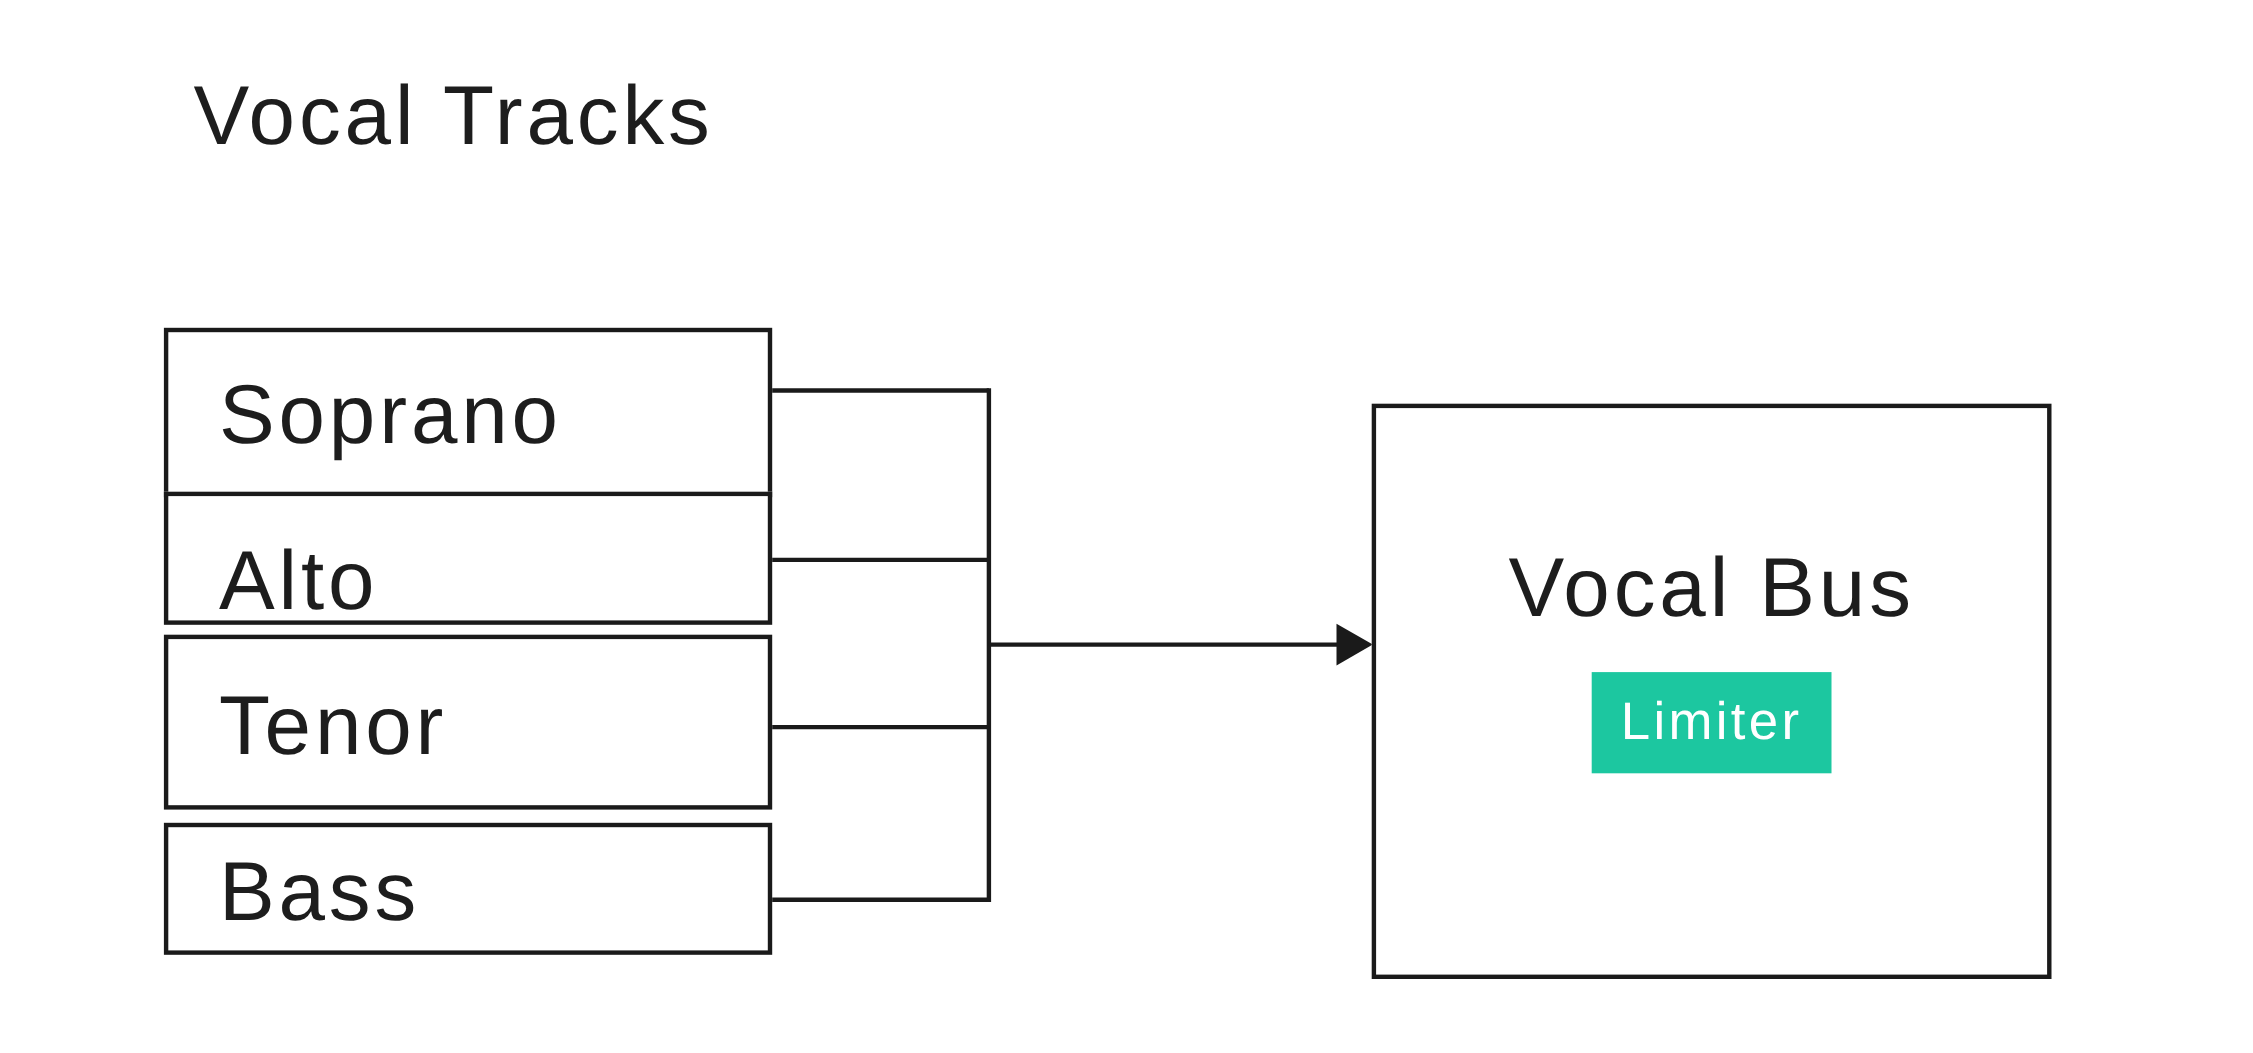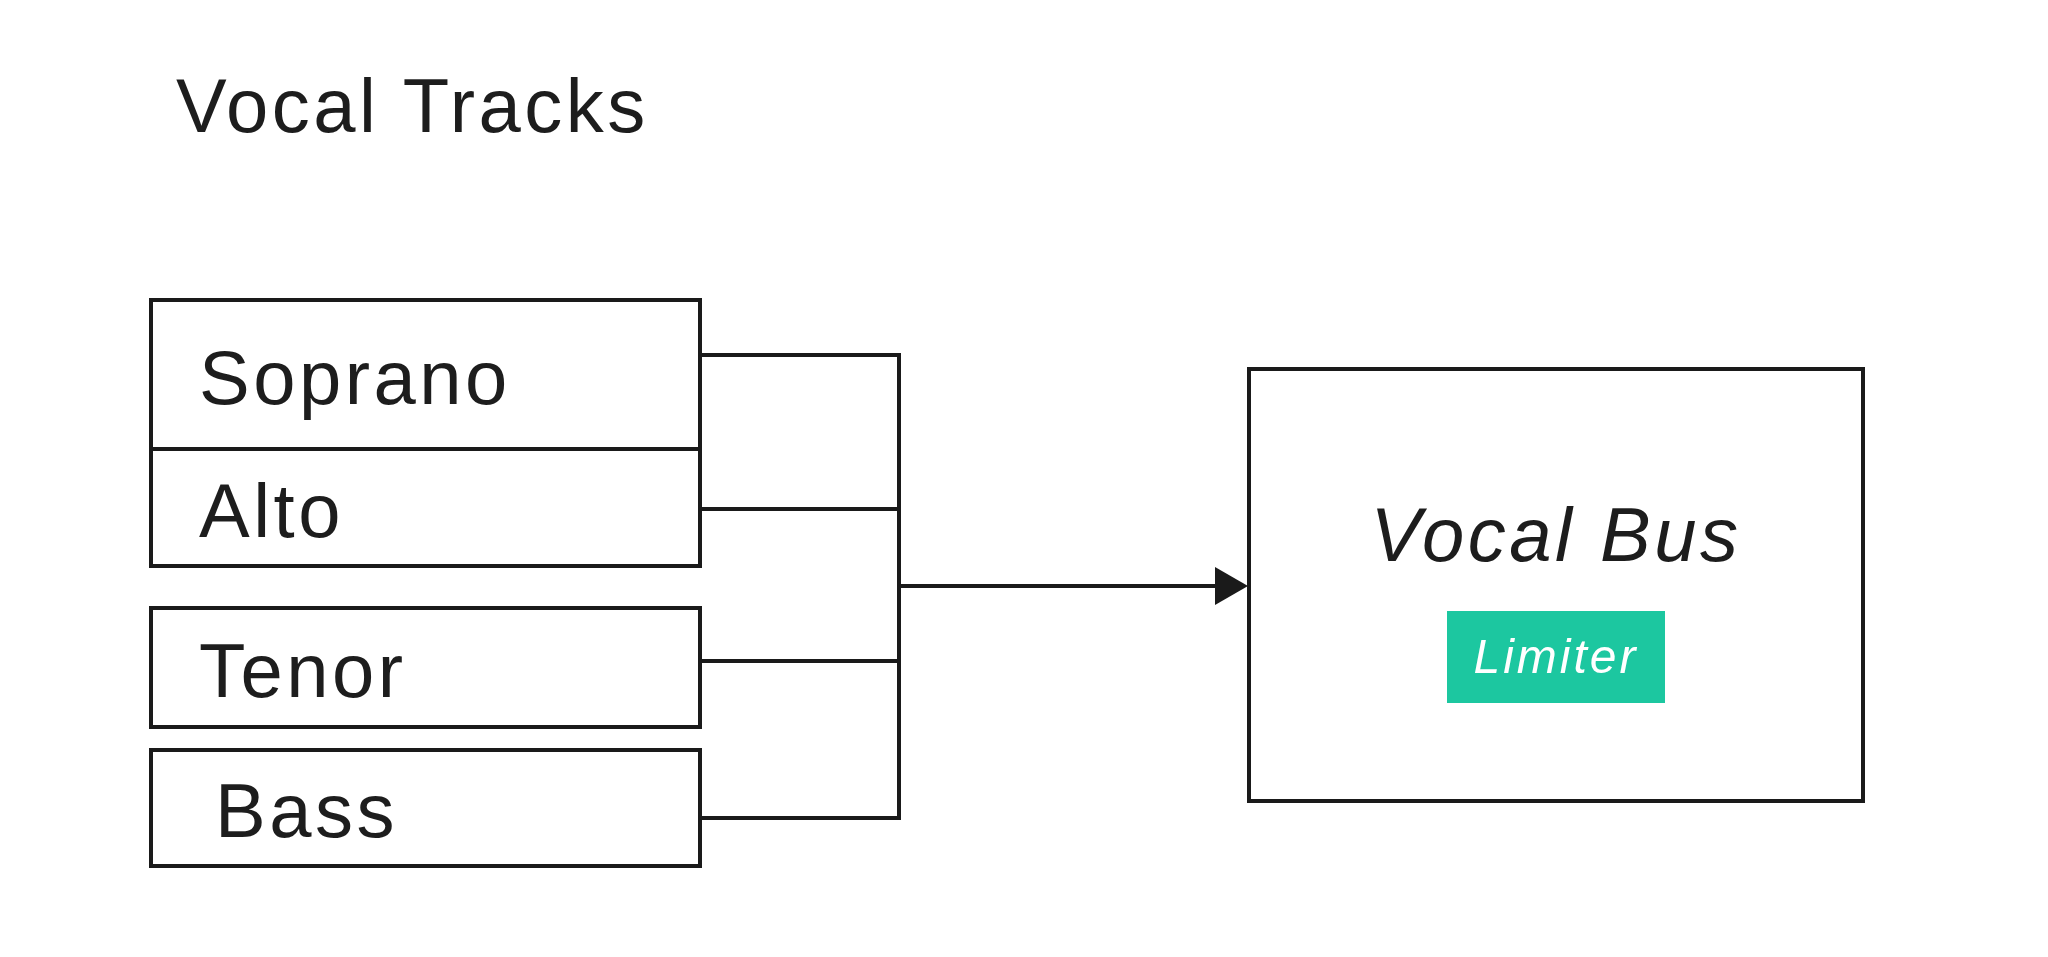--- a/index.html
+++ b/index.html
@@ -41,41 +41,40 @@
     left: 149px;
     width: 553px;
     box-sizing: border-box;
     border: 4px solid #1a1a1a;
     background: #ffffff;
     display: flex;
     align-items: center;
   }
   .box-soprano { top: 298px; height: 154px; }
   .box-alto    { top: 447px; height: 121px; }
-  .box-tenor   { top: 606px; height: 123px; }
+  .box-tenor   { top: 577px; height: 159px; }
   .box-bass    { top: 748px; height: 120px; }
   .track-label {
     font-size: 76px;
     line-height: 1;
     letter-spacing: 3.5px;
     color: #1d1d1d;
     padding-left: 46px;
     transform: translateY(3px);
     white-space: nowrap;
   }
   .bus-box {
     position: absolute;
     left: 1247px;
     top: 367px;
     width: 618px;
-    height: 436px;
+    height: 523px;
     box-sizing: border-box;
     border: 4px solid #1a1a1a;
     background: #ffffff;
-    font-style: italic;
   }
   .bus-label {
     position: absolute;
     left: 0;
     top: 126px;
     width: 100%;
     text-align: center;
     font-size: 76px;
     line-height: 1;
     letter-spacing: 3.5px;
@@ -116,29 +115,29 @@
     <line x1="700" y1="818" x2="899" y2="818" stroke="#1a1a1a"></line>
     <line x1="899" y1="353" x2="899" y2="820" stroke="#1a1a1a"></line>
     <line x1="899" y1="586" x2="1219" y2="586" stroke="#1a1a1a"></line>
     <polygon points="1215,567 1248,586 1215,605" fill="#1a1a1a"></polygon>
   </svg>
 
   <div class="track-box box-soprano" style="border-color: rgb(26, 26, 26);">
     <span class="track-label" style="color: rgb(29, 29, 29);">Soprano</span>
   </div>
 
-  <div class="track-box box-alto" style="border-color: rgb(26, 26, 26);">
+  <div class="track-box box-alto" style="border-color: rgb(26, 26, 26); align-items: flex-end;">
     <span class="track-label" style="color: rgb(29, 29, 29);">Alto</span>
   </div>
 
   <div class="track-box box-tenor" style="border-color: rgb(26, 26, 26);">
     <span class="track-label" style="color: rgb(29, 29, 29);">Tenor</span>
   </div>
 
-  <div class="track-box box-bass" style="border-color: rgb(26, 26, 26); padding-left: 16px;">
+  <div class="track-box box-bass" style="border-color: rgb(26, 26, 26);">
     <span class="track-label" style="color: rgb(29, 29, 29);">Bass</span>
   </div>
 
   <div class="bus-box" style="border-color: rgb(26, 26, 26);">
     <div class="bus-label" style="color: rgb(29, 29, 29);">Vocal Bus</div>
     <div class="plugin-badge" style="background-color: rgb(28, 199, 160);">
       <span class="badge-label" style="color: rgb(255, 255, 255);">Limiter</span>
     </div>
   </div>
 

